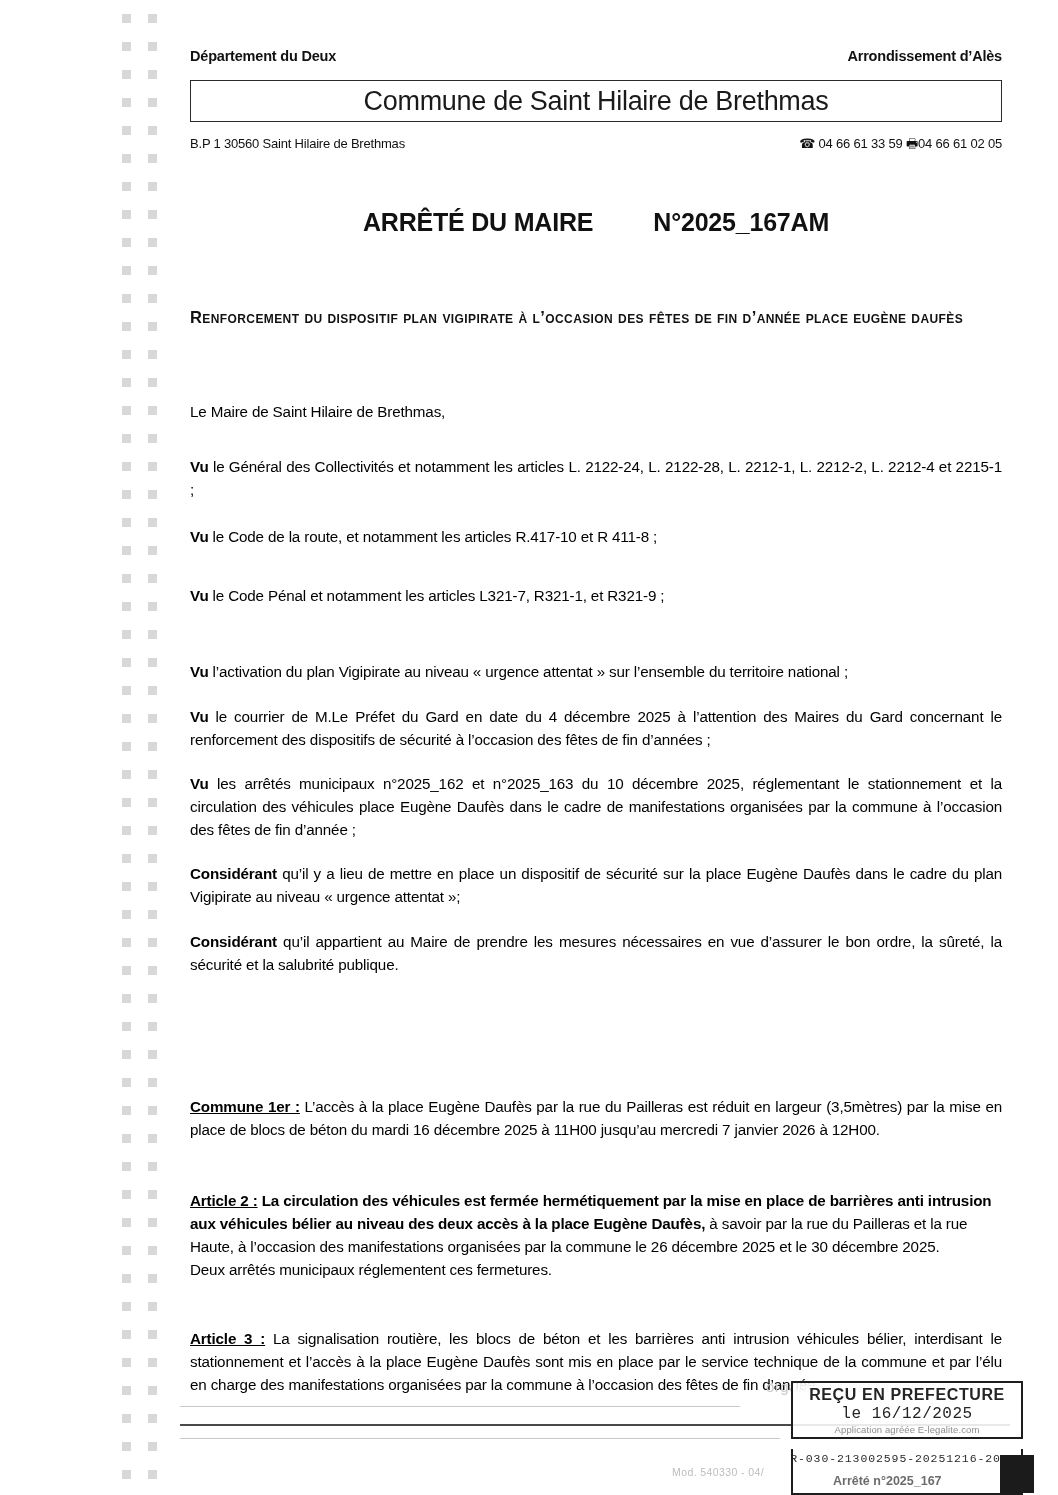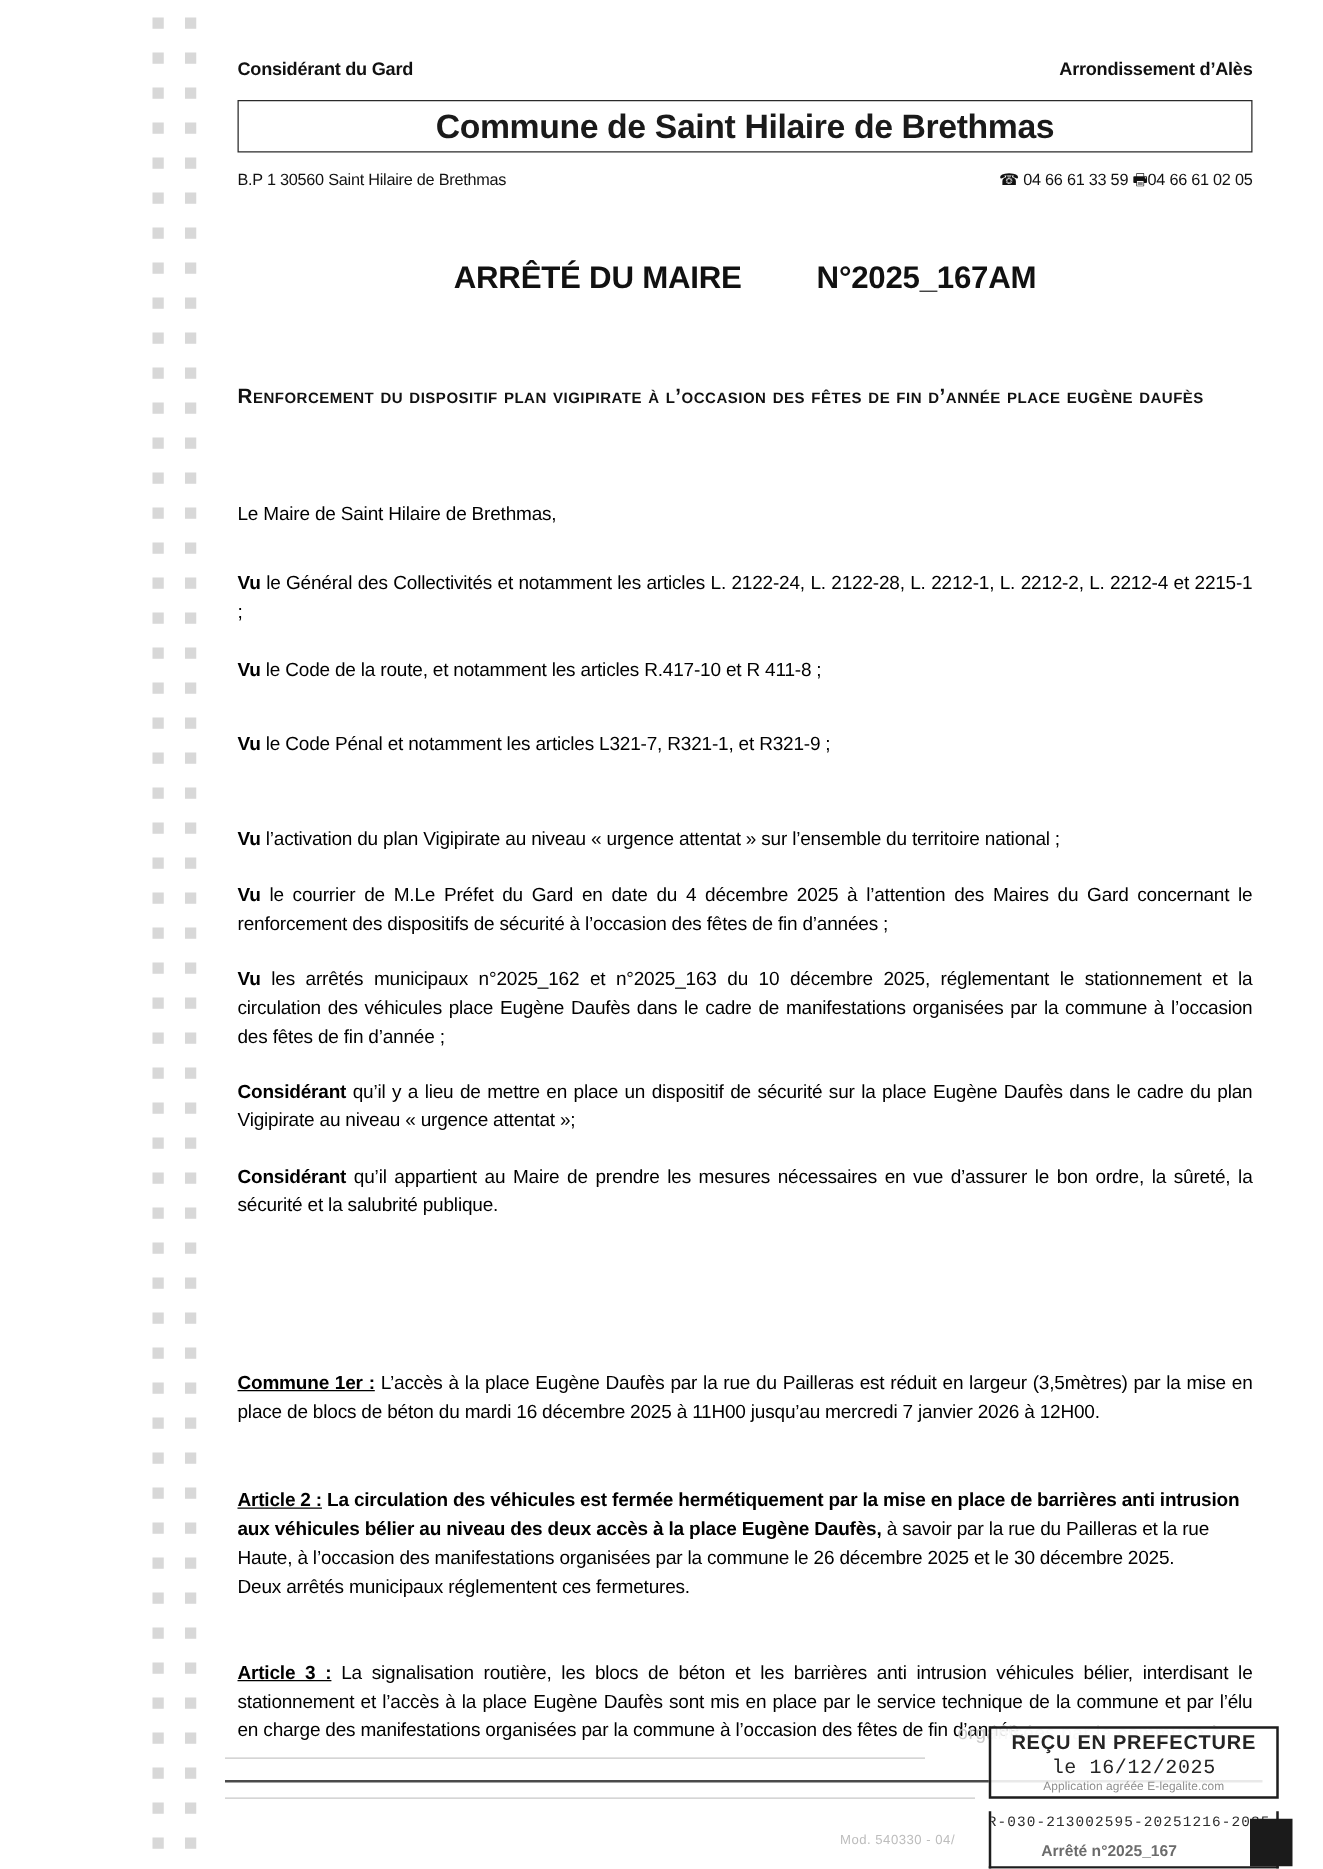--- a/index.html
+++ b/index.html
@@ -65,21 +65,20 @@
   #dept-label, #arrond-label { white-space: nowrap; }
 
   #commune-box {
     top: 80px;
     border: 1.3px solid #2a2a2a;
     height: 42px;
     display: flex;
     align-items: center;
     justify-content: center;
     box-sizing: border-box;
-    font-weight: bold;
   }
   #commune-title {
     font-size: 27px;
     letter-spacing: -0.3px;
     color: #1a1a1a;
     white-space: nowrap;
   }
 
   #contact-row {
     top: 134px;
@@ -370,21 +369,21 @@
       <div class="perf-dot perf-col-b" style="top: 1414px;"></div>
       <div class="perf-dot perf-col-a" style="top: 1442px;"></div>
       <div class="perf-dot perf-col-b" style="top: 1442px;"></div>
       <div class="perf-dot perf-col-a" style="top: 1470px;"></div>
       <div class="perf-dot perf-col-b" style="top: 1470px;"></div>
     </div>
 
   <div id="sheet">
 
     <div class="content" id="header-row">
-      <span id="dept-label">Considérant du Gard</span>
+      <span id="dept-label">Département du Deux</span>
       <span id="arrond-label">Arrondissement d’Alès</span>
     </div>
 
     <div class="content" id="commune-box">
       <span id="commune-title">Commune de Saint Hilaire de Brethmas</span>
     </div>
 
     <div class="content" id="contact-row">
       <span id="address-label">B.P 1 30560 Saint Hilaire de Brethmas</span>
       <span id="phone-fax">

